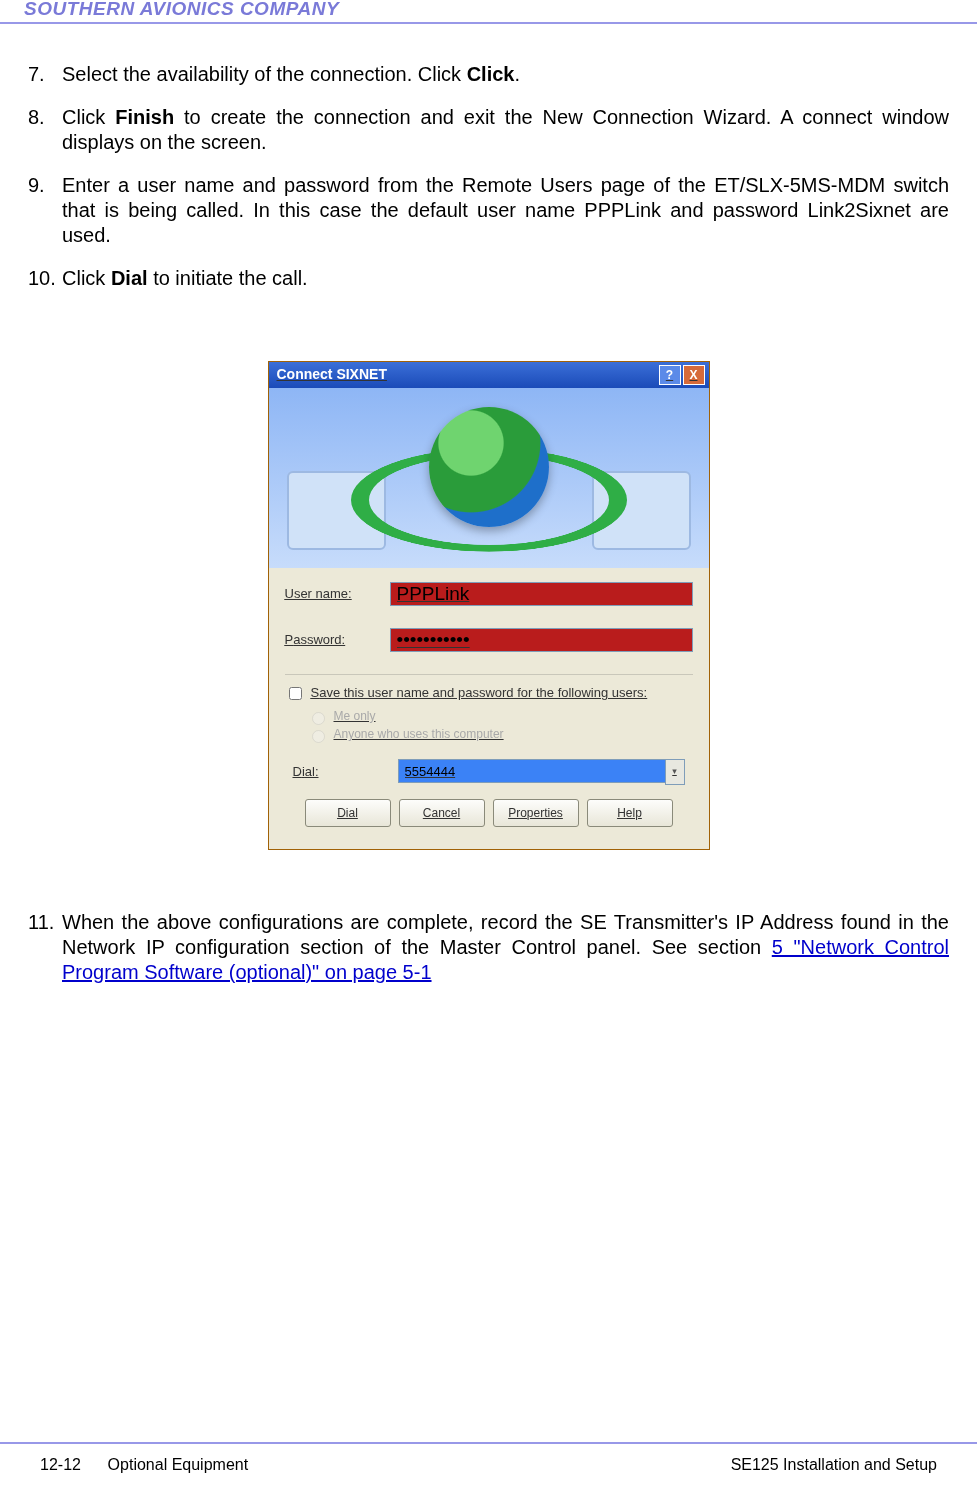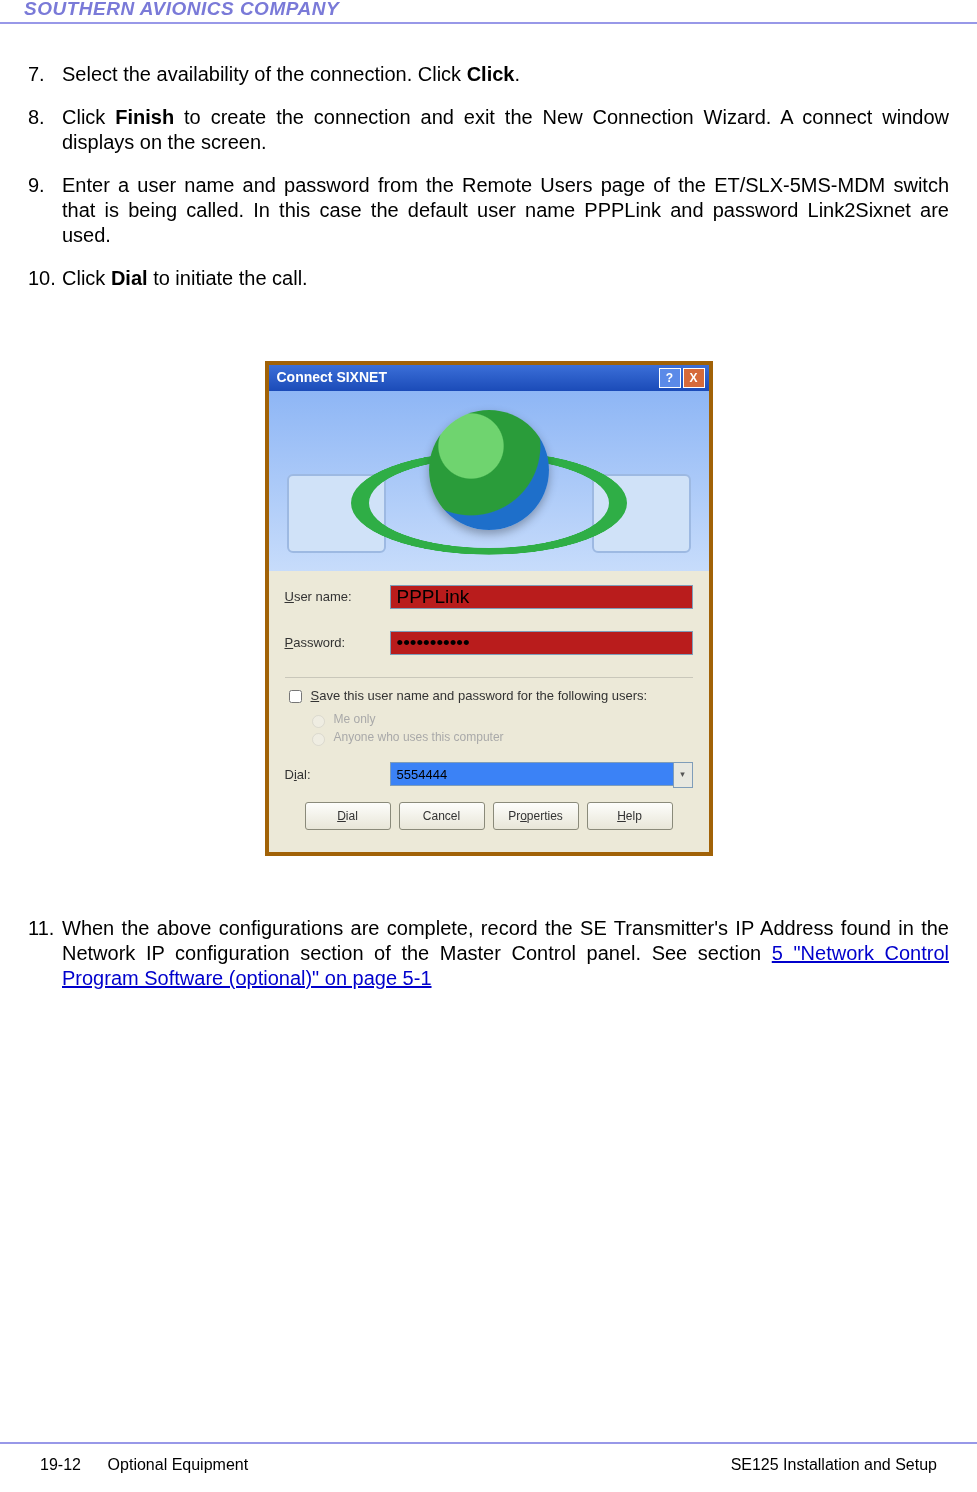--- a/index.html
+++ b/index.html
@@ -8,21 +8,21 @@
   .header{color:#7a7ad8;font-weight:bold;font-style:italic;font-size:19px;letter-spacing:.5px;padding-top:0;text-align:left;position:relative;top:-2px;left:-4px;}
   .body{padding-top:40px;font-size:20px;line-height:1.25;}
   ol.steps{list-style:none;padding:0;margin:0;}
   ol.steps>li{display:flex;margin-bottom:18px;text-align:justify;}
   ol.steps>li .num{flex:0 0 34px;}
   ol.steps>li .txt{flex:1;}
   .bold{font-weight:bold;}
   .link{color:#0000cc;text-decoration:underline;}
   .figure-wrap{display:flex;justify-content:center;margin:70px 0 60px;}
   
-  .dlg{width:440px;border:4px solid #a16207;background:#ece9d8;font-family:Tahoma,Arial,sans-serif;font-size:13px;color:#333;}
+  .dlg{width:440px;border:1px solid #a16207;background:#ece9d8;font-family:Tahoma,Arial,sans-serif;font-size:13px;color:#333;text-decoration:underline;}
   .tbar{height:26px;background:linear-gradient(#3b6fd8,#1b4bb8);display:flex;align-items:center;padding:0 4px;color:#fff;font-weight:bold;}
   .tbar .title{flex:1;padding-left:4px;font-size:14px;}
   .tbtn{width:20px;height:18px;margin-left:2px;background:#d66a3a;display:flex;align-items:center;justify-content:center;border:1px solid #fff;font-size:12px;font-weight:bold;}
   .tbtn.help{background:#5b8ae8;}
   .hero{height:180px;background:linear-gradient(#8eb6f5,#c7dcfb);position:relative;overflow:hidden;}
   .pc{position:absolute;width:95px;height:75px;background:#d0e2f8;border:2px solid #9db9e2;border-radius:6px;}
   .pc.left{left:18px;bottom:18px;}
   .pc.right{right:18px;bottom:18px;}
   .globe{position:absolute;left:50%;top:44%;transform:translate(-50%,-50%);width:120px;height:120px;border-radius:50%;background:radial-gradient(circle at 35% 30%,#6fd46f 0 28%,#2a9c3a 29% 60%,#1e6fca 61% 100%);box-shadow:0 4px 10px rgba(0,0,0,.3);}
   .ring{position:absolute;left:50%;top:62%;transform:translate(-50%,-50%) rotateX(68deg);width:240px;height:240px;border:18px solid #2fae46;border-radius:50%;}
@@ -30,21 +30,21 @@
   .row{display:flex;align-items:center;margin-bottom:22px;}
   .row label{width:105px;}
   .row label u{text-decoration:underline;}
   .txtf{flex:1;height:22px;border:1px solid #7f9db9;background:#b91c1c;padding:0 6px;font-family:Tahoma,Arial,sans-serif;font-size:19px;}
   .sep{border-top:1px solid #c9c7ba;margin:6px 0 10px;}
   .chk{display:flex;align-items:flex-start;gap:6px;margin-bottom:6px;}
   .chk input{margin-top:2px;}
   .radios{padding-left:22px;color:#a9a9a9;}
   .radios .r{display:flex;gap:6px;margin:2px 0;font-size:12px;}
   .radios input{opacity:.5;}
-  .dialrow{display:flex;align-items:center;margin:16px 0 14px;}
+  .dialrow{display:flex;align-items:center;margin:16px 8px 14px;}
   .dialrow label{width:105px;}
   .combo{flex:1;display:flex;}
   .combo input{flex:1;height:22px;border:1px solid #7f9db9;border-right:none;background:#3b82f6;padding:0 6px;font-family:Tahoma,Arial,sans-serif;font-size:13px;}
   .combo .dd{width:18px;height:24px;border:1px solid #7f9db9;background:#e8e8e0;display:flex;align-items:center;justify-content:center;font-size:9px;color:#555;}
   .btnrow{display:flex;justify-content:center;gap:8px;padding:0 0 14px;}
   .wbtn{min-width:84px;height:26px;border:1px solid #8a8a7a;background:linear-gradient(#fdfdfb,#e8e6d8);border-radius:3px;font-family:Tahoma,Arial,sans-serif;font-size:12px;display:flex;align-items:center;justify-content:center;}
   .wbtn u{text-decoration:underline;}
   .footerline{position:absolute;left:0;right:0;bottom:48px;border-top:2px solid #9898e8;}
   .footer{position:absolute;left:40px;right:40px;bottom:18px;display:flex;justify-content:space-between;font-size:16px;}
 </style>
@@ -147,19 +147,19 @@
         <span class="txt">
           <span>When the above configurations are complete, record the SE Transmitter's IP Address found in the Network IP configuration section of the Master Control panel.  See section  </span><a class="link">5  "Network Control Program Software (optional)" on page 5-1</a>
         </span>
       </li>
     </ol>
   </div>
 
   <div class="footerline"></div>
   <div class="footer">
     <div>
-      <span>19-12</span>
+      <span>12-12</span>
       &nbsp;&nbsp;&nbsp;&nbsp;
       <span>Optional Equipment</span>
     </div>
     <div>SE125 Installation and Setup</div>
   </div>
 </div>
 
 </body></html>

